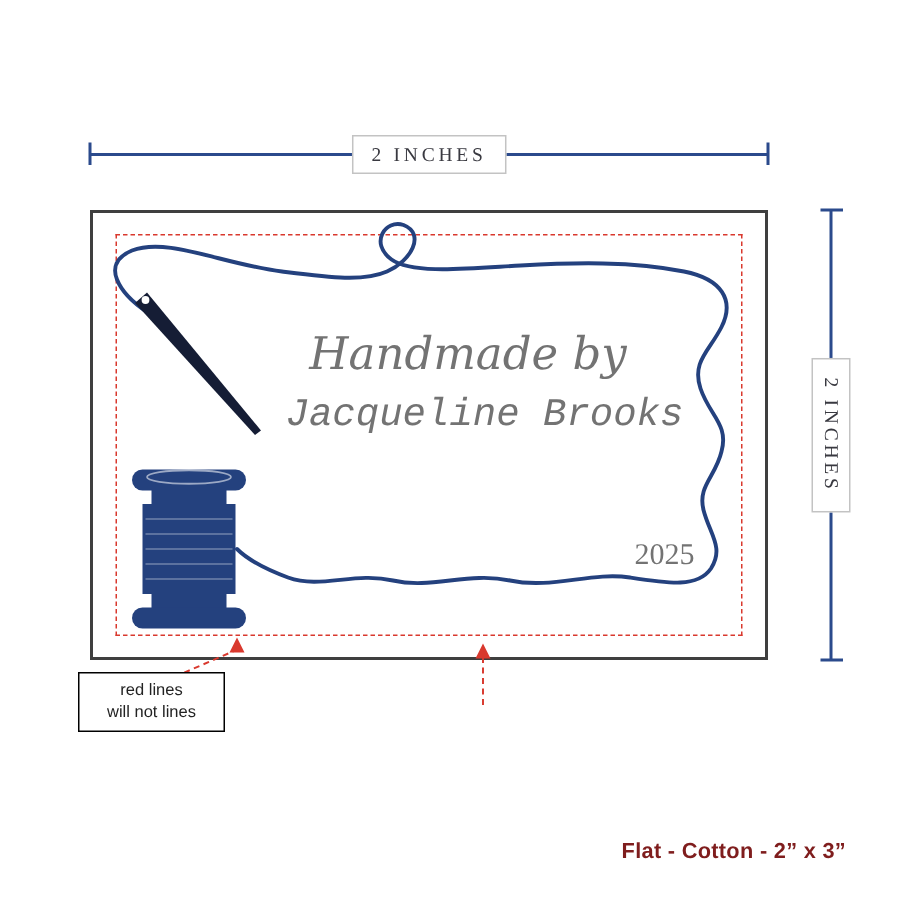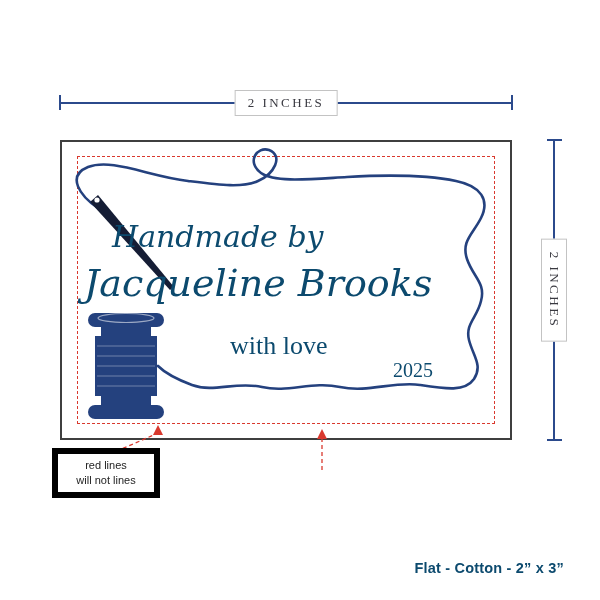--- a/index.html
+++ b/index.html
@@ -21,39 +21,39 @@
   .label-frame {
     position:absolute; left:60px; top:140px; width:452px; height:300px;
     border:2px solid #3f3f3f; box-sizing:border-box; background:#ffffff;
   }
   .safety-border {
     position:absolute; left:77px; top:156px; width:418px; height:268px;
     border:1px dashed #d9392e; box-sizing:border-box;
   }
   .illus { position:absolute; left:60px; top:140px; width:452px; height:300px; }
 
-  .lbl-text { position:absolute; text-align:left; color:#0c4a6e; white-space:nowrap; }
+  .lbl-text { position:absolute; text-align:center; color:#737373; white-space:nowrap; }
   .script   { font-family:"DejaVu Serif", serif; font-style:italic; }
   .line1 { left:112px; top:219px; width:400px; font-size:30px; }
-  .name  { left:84px;  top:261px; width:440px; font-size:38px; }
+  .name  { left:103px;  top:261px; width:440px; font-size:26px;font-family:Liberation Mono, monospace; }
   .line2 { left:230px; top:331px; width:200px; font-family:"Liberation Serif", serif; font-size:26px; }
   .year  { left:393px; top:359px; width:100px; font-family:"Liberation Serif", serif; font-size:20px; }
 
   
   .callout {
-    position:absolute; background:#ffffff; border:6px solid #000000;
+    position:absolute; background:#ffffff; border:1px solid #000000;
     font-size:11px; line-height:1.35; text-align:center; color:#232323; padding:4px 6px;
   }
   .co-red  { left:52px;  top:448px; width:84px; }
   .co-safe { left:288px; top:470px; width:66px; }
   .arrow-svg { position:absolute; overflow:visible; }
 
   .spec {
     position:absolute; right:36px; top:560px; text-align:left;
-    font-weight:bold; font-size:14.5px; color:#0c4a6e; letter-spacing:.2px;
+    font-weight:bold; font-size:14.5px; color:#7f1d1d; letter-spacing:.2px;
   }
 </style>
 </head>
 <body>
 
 <div class="canvas">
 
   <div class="dim-seg" style="left:60px; top:102px; width:452px; height:2px;"></div>
   <div class="dim-seg" style="left:59px; top:95px; width:2px; height:15px;"></div>
   <div class="dim-seg" style="left:511px; top:95px; width:2px; height:15px;"></div>
@@ -103,21 +103,20 @@
       <line x1="37" y1="226" x2="95" y2="226" stroke="#ffffff" stroke-opacity="0.35" stroke-width="1"></line>
       <line x1="37" y1="236" x2="95" y2="236" stroke="#ffffff" stroke-opacity="0.35" stroke-width="1"></line>
       <line x1="37" y1="246" x2="95" y2="246" stroke="#ffffff" stroke-opacity="0.35" stroke-width="1"></line>
       <rect x="41" y="256" width="50" height="10" fill="#24417e"></rect>
       <rect x="28" y="265" width="76" height="14" rx="7" fill="#24417e"></rect>
     </g>
   </svg>
 
   <div class="lbl-text script line1">Handmade by</div>
   <div class="lbl-text script name">Jacqueline Brooks</div>
-  <div class="lbl-text line2">with love</div>
   <div class="lbl-text year">2025</div>
 
   <svg class="arrow-svg" style="left:104px; top:424px; width:64px; height:32px;" viewBox="0 0 64 32">
     <line x1="6" y1="30" x2="52" y2="10" stroke="#d9392e" stroke-width="1.3" stroke-dasharray="4 3"></line>
     <polygon points="49,11 59,11 54,1" fill="#d9392e"></polygon>
   </svg>
   <div class="callout co-red">
     <span>red lines</span><br>
     <span>will not lines</span>
   </div>

